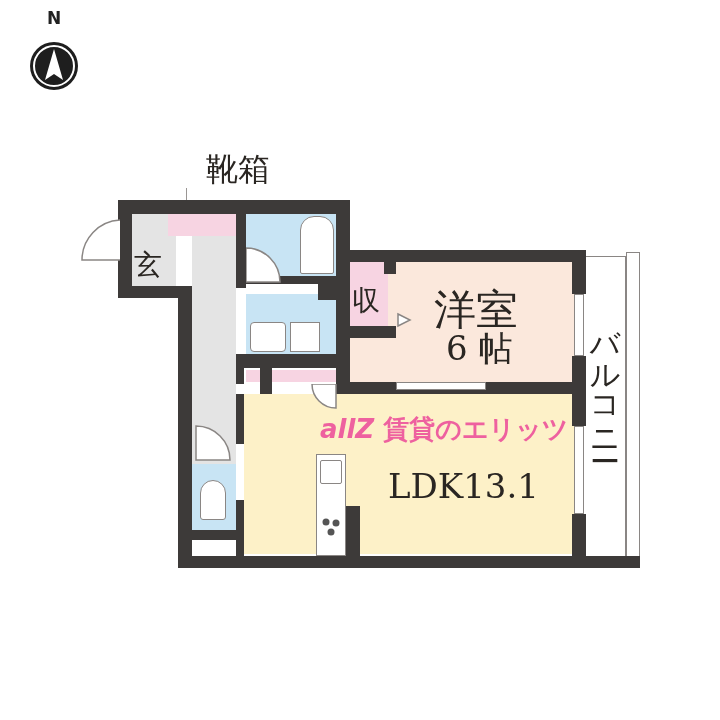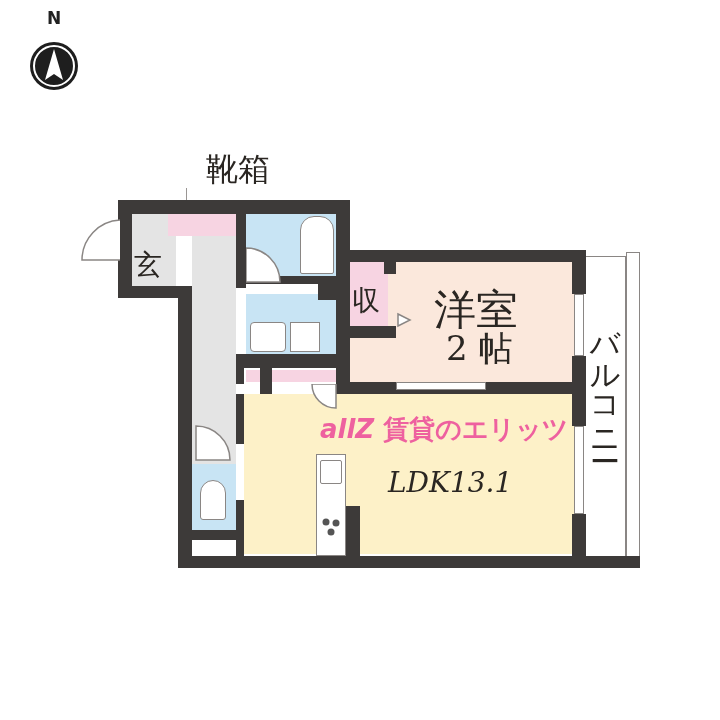--- a/index.html
+++ b/index.html
@@ -109,17 +109,17 @@
   </svg>
 
   <div class="label" style="left:320px;top:412px;font-family:'DejaVu Sans',sans-serif;font-weight:bold;font-size:26px;color:#ec4899;opacity:0.85;">
     <span style="font-style:italic;">allZ</span>
     <span>賃貸のエリッツ</span>
   </div>
 
   <div class="label" style="left:134px;top:246px;font-size:28px;">玄</div>
   <div class="label" style="left:352px;top:282px;font-size:28px;">収</div>
   <div class="label" style="left:434px;top:282px;font-size:42px;">洋室</div>
-  <div class="label" style="left:446px;top:326px;font-size:34px;">2 帖</div>
-  <div class="label" style="left:388px;top:466px;font-size:28px;font-style:italic;">LDK13.1</div>
+  <div class="label" style="left:446px;top:326px;font-size:34px;">6 帖</div>
+  <div class="label" style="left:388px;top:466px;font-size:34px;">LDK13.1</div>
   <div class="label" style="left:588px;top:310px;font-size:30px;writing-mode:vertical-rl;line-height:34px;">バルコニー</div>
 
 </div>
 
 </body></html>

